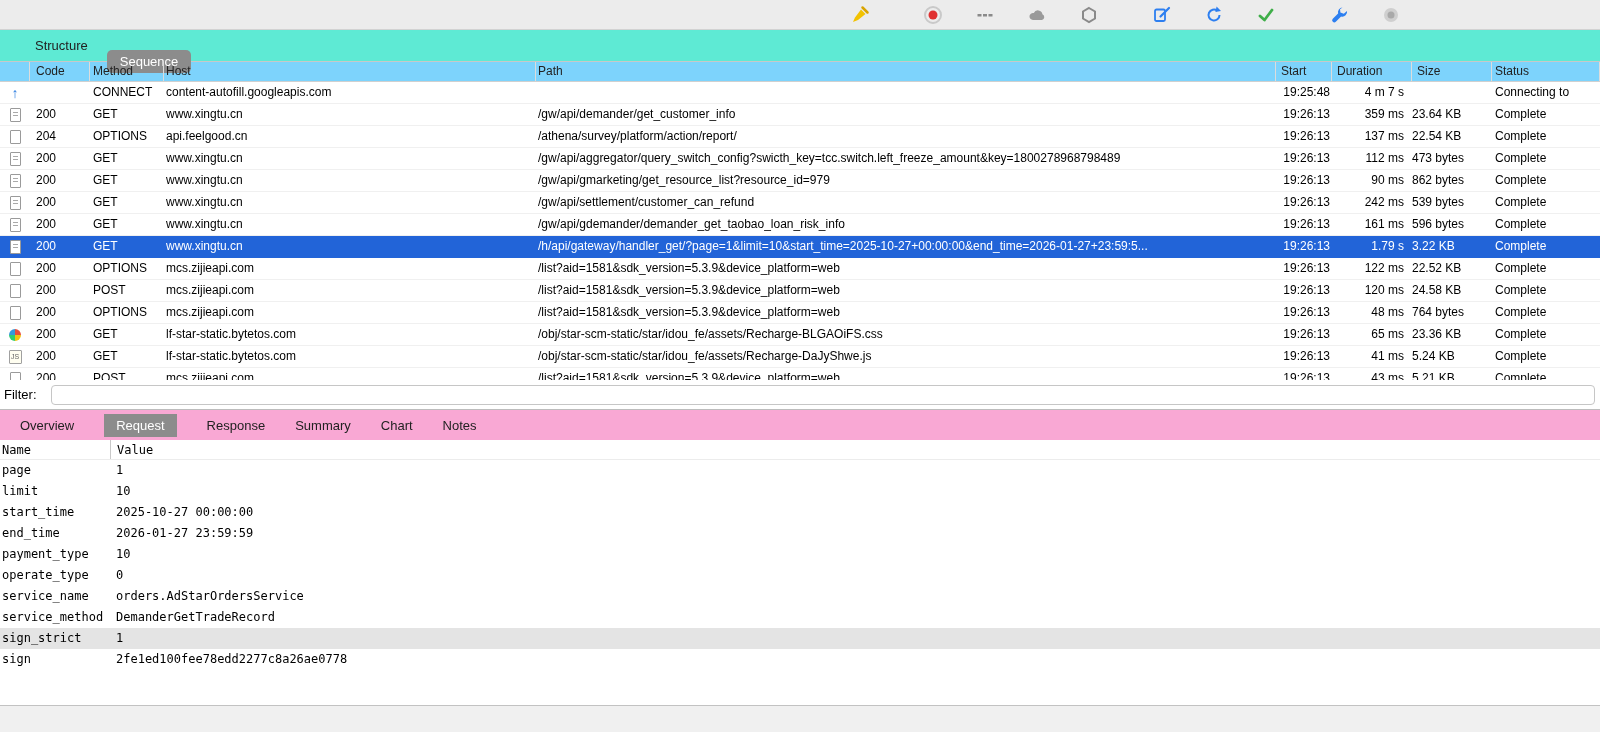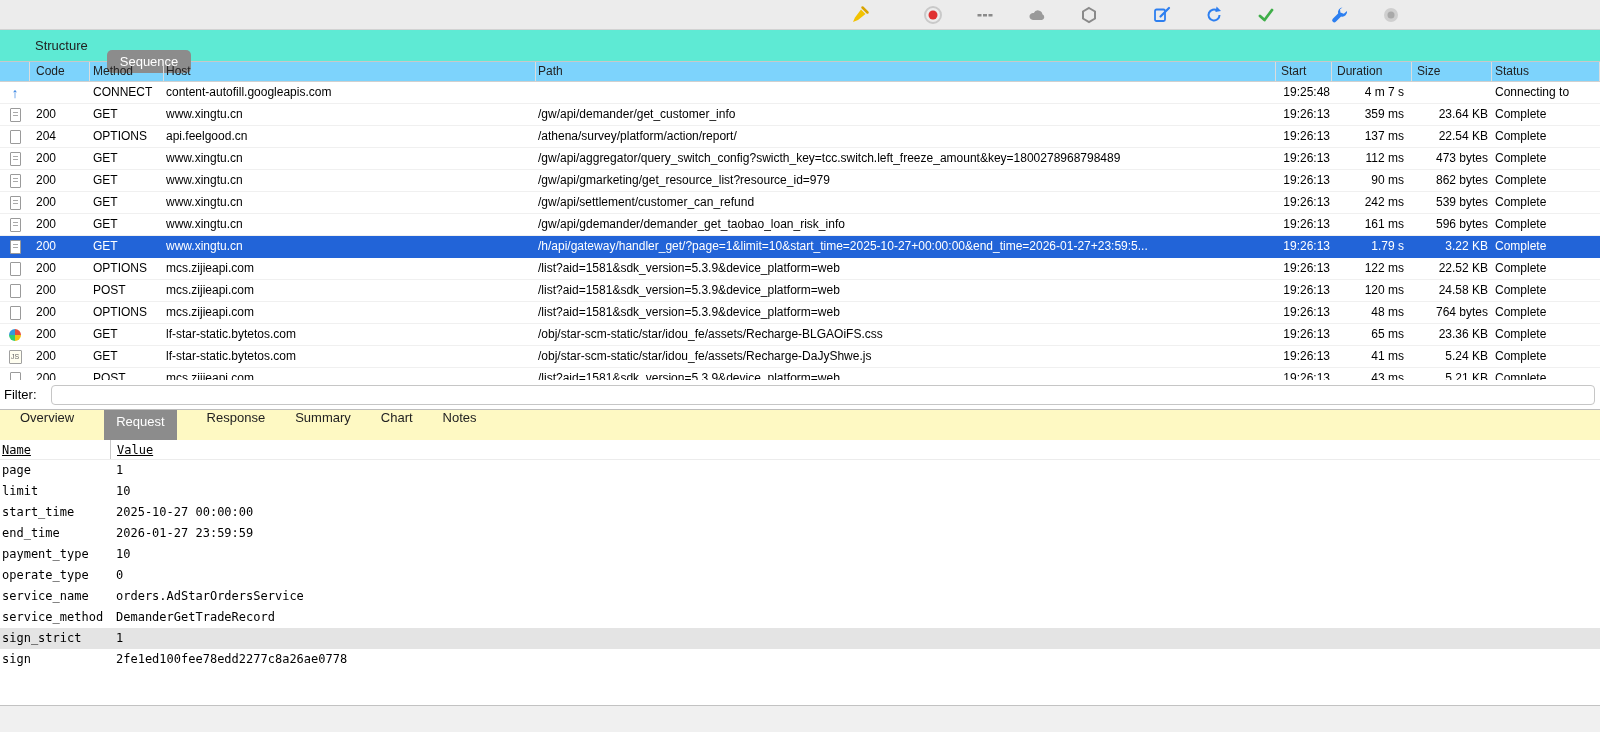--- a/index.html
+++ b/index.html
@@ -29,21 +29,21 @@
     border-bottom:1px solid #f0f0f0;}
   .seq-row.selected{background:#2264d8;color:#fff;border-bottom-color:#2264d8;}
   .cell{white-space:nowrap;overflow:hidden;flex:0 0 auto;}
   .c-icon{width:30px;display:flex;align-items:center;justify-content:center;}
   .c-code{width:60px;padding-left:6px;}
   .c-method{width:74px;padding-left:3px;}
   .c-host{width:372px;padding-left:2px;}
   .c-path{width:740px;padding-left:2px;}
   .c-start{width:56px;text-align:right;padding-right:2px;}
   .c-duration{width:80px;text-align:right;padding-right:8px;}
-  .c-size{width:80px;text-align:right;padding-right:4px;}
+  .c-size{width:80px;text-align:left;padding-right:4px;}
   .c-status{flex:1 1 auto;padding-left:3px;}
   .seq-header .c-start,.seq-header .c-duration,.seq-header .c-size{text-align:left;padding-left:5px;}
 
   
   .glyph-doc,.glyph-doc-lines{width:11px;height:14px;background:#fff;
     border:1px solid #9a9a9a;border-radius:1px;display:block;}
   .glyph-doc-lines{padding:3px 2px;
     background:repeating-linear-gradient(to bottom,#a9a9a9 0 1px,transparent 1px 3px) content-box,#fff;}
   .glyph-arrow-up{color:#2b7ce0;font-weight:bold;font-size:14px;line-height:14px;}
   .glyph-css-circle{width:12px;height:12px;border-radius:50%;display:block;
@@ -52,28 +52,28 @@
     font-size:7px;line-height:12px;display:flex;align-items:center;justify-content:center;border-radius:1px;}
 
   
   .filter-bar{height:30px;display:flex;align-items:center;padding:0 5px 0 4px;
     background:#fff;border-bottom:1px solid #bdbdbd;}
   .filter-label{font-size:13px;color:#000;margin-right:14px;}
   .filter-input{flex:1;height:20px;border:1px solid #c6c6c6;border-radius:4px;
     font-size:12px;padding:0 6px;outline:none;background:#fff;}
 
   
-  .detail-tabs{height:30px;display:flex;gap:30px;padding-left:20px;background:#fef9c3;}
+  .detail-tabs{height:30px;display:flex;align-items:center;gap:30px;padding-left:20px;background:#f9a8d4;}
   .detail-tab{font-size:13px;color:#222;cursor:default;}
   .detail-tab.active{background:#8c8c8c;color:#fff;padding:4px 12px;border-radius:0;}
 
   
   .params-header{height:20px;display:flex;align-items:stretch;
     font-family:"DejaVu Sans Mono","Liberation Mono",monospace;font-size:12px;color:#000;
-    border-bottom:1px solid #ececec;text-decoration:underline;}
+    border-bottom:1px solid #ececec;}
   .p-name-col{width:110px;padding-left:2px;line-height:20px;}
   .p-value-col{flex:1;padding-left:6px;line-height:20px;border-left:1px solid #c9c9c9;}
   .param-row{display:flex;height:21px;line-height:21px;
     font-family:"DejaVu Sans Mono","Liberation Mono",monospace;font-size:12px;color:#000;}
   .param-row .p-name{width:110px;padding-left:2px;white-space:nowrap;overflow:hidden;}
   .param-row .p-value{flex:1;padding-left:6px;white-space:nowrap;overflow:hidden;}
   .param-row.highlighted{background:#e4e4e4;}
 
   .footer{position:absolute;left:0;right:0;bottom:0;height:27px;
     background:#f0f0f0;border-top:1px solid #c2c2c2;}

